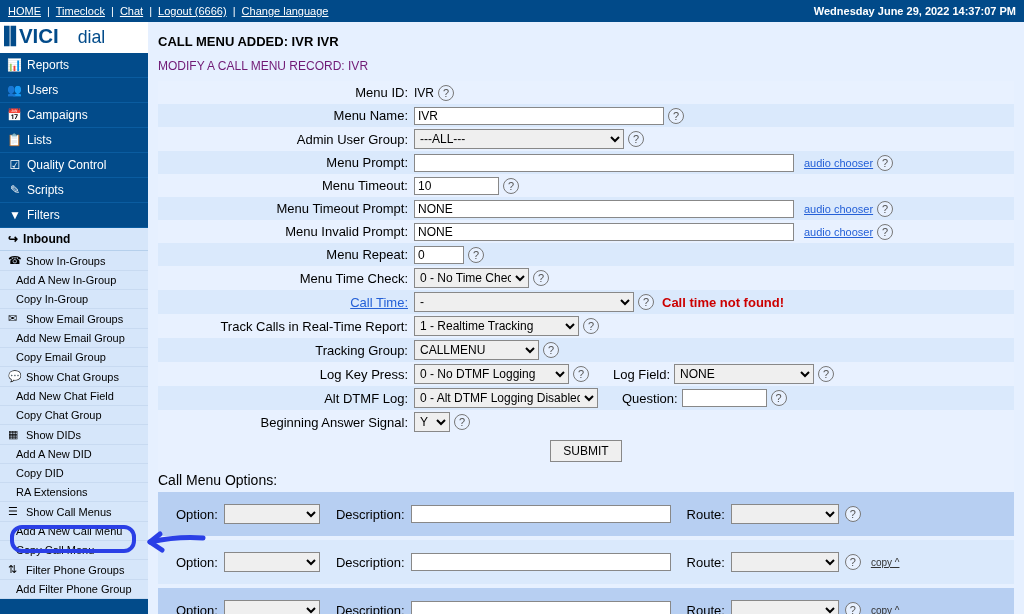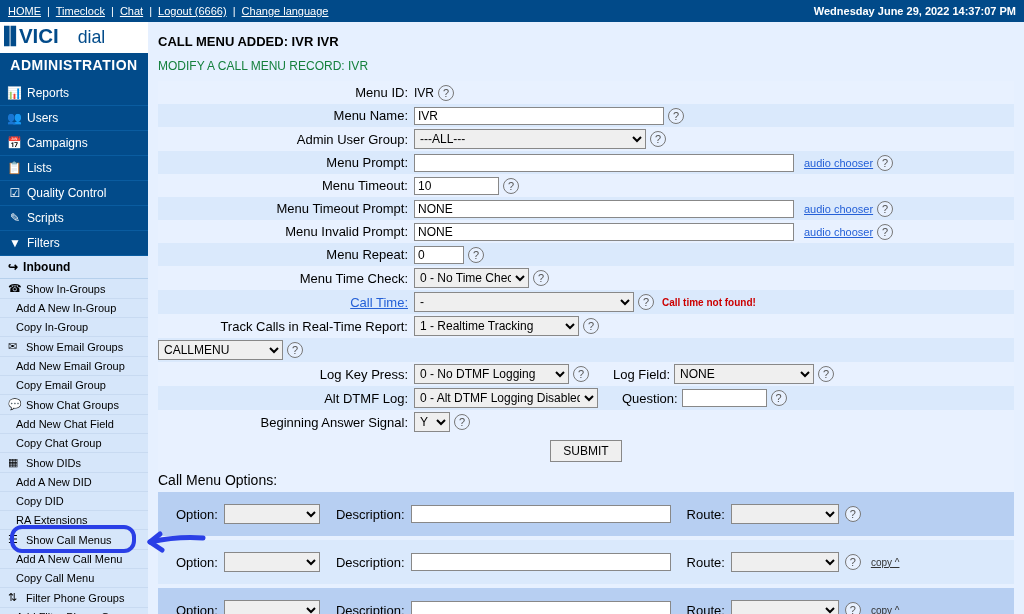--- a/index.html
+++ b/index.html
@@ -16,31 +16,31 @@
 .nav-item { background: #024b8a; color: #fff; padding: 5px 8px; border-bottom: 1px solid #0a5ca0; font-size: 12px; display: flex; align-items: center; cursor: pointer; }
 .nav-item .nav-ico { width: 14px; height: 12px; margin-right: 5px; display: inline-flex; align-items: center; justify-content: center; }
 .nav-sec-head { background: #d6e6fa; color: #000; padding: 4px 8px; font-weight: bold; font-size: 12px; display: flex; align-items: center; border-bottom: 1px solid #b6d0ec; }
 .nav-sec-head .nav-ico { margin-right: 5px; }
 .nav-sub { background: #d6e6fa; color: #000; padding: 3px 8px 3px 18px; font-size: 11px; cursor: pointer; border-bottom: 1px solid #c8daf1; }
 .nav-sub.with-ico { padding-left: 8px; display: flex; align-items: center; }
 .nav-sub.with-ico .nav-ico { margin-right: 4px; width: 14px; }
 .nav-sub.indent { padding-left: 16px; }
 .main { flex: 1; padding: 6px 10px; }
 .added-line { font-weight: bold; color: #000; margin: 6px 0 10px 0; font-size: 13px; }
-.modify-line { font-size: 12px; margin-bottom: 8px; color: #15803d; }
+.modify-line { font-size: 12px; margin-bottom: 8px; color: #701a75; }
 .form-row { display: flex; align-items: center; padding: 2px 0; min-height: 23px; background: #e8f1ff; }
 .form-row.alt { background: #dae9fc; }
 .form-label { width: 256px; text-align: right; padding-right: 6px; font-size: 13px; }
 .form-label a { color: #2460d7; text-decoration: underline; }
 .form-val { flex: 1; display: flex; align-items: center; gap: 4px; }
 .form-val input[type=text] { font-size: 12px; padding: 1px 3px; border: 1px solid #888; background: #fff; }
 .form-val select { font-size: 12px; padding: 1px 1px; border: 1px solid #888; background: #efefef; }
 .help-ico { display: inline-flex; width: 16px; height: 16px; border: 1px solid #777; border-radius: 50%; align-items: center; justify-content: center; font-size: 11px; color: #555; background: #e8f1ff; cursor: pointer; }
 .audio-link { color: #2460d7; text-decoration: underline; margin-left: 6px; font-size: 11px; cursor: pointer; }
-.error-text { color: #cc0000; font-weight: bold; margin-left: 4px; font-size: 10px; }
+.error-text { color: #cc0000; font-weight: bold; margin-left: 4px; font-size: 13px; }
 .log-field-label { margin-left: 20px; font-size: 13px; }
 .submit-row { text-align: center; padding: 6px 0; background: #e8f1ff; }
 .submit-row button { padding: 3px 12px; font-size: 12px; border: 1px solid #888; background: #efefef; cursor: pointer; }
 .section-head { font-size: 14px; padding: 4px 0; background: #e8f1ff; }
 .opt-row { background: #b7cff2; padding: 12px 18px; display: flex; align-items: center; gap: 6px; font-size: 13px; margin-bottom: 4px; }
 .opt-row.light { background: #dae9fc; }
 .opt-row .lbl { font-size: 13px; }
 .opt-row select, .opt-row input { font-size: 12px; border: 1px solid #888; }
 .opt-row select { width: 96px; padding: 1px; background: #efefef; }
 .opt-row input.desc { width: 260px; padding: 1px 3px; }
@@ -70,21 +70,20 @@
 <div class="container">
   <div class="sidebar">
     <div class="logo-box">
       <svg width="140" height="28" viewBox="0 0 300 60">
         <rect x="0" y="8" width="12" height="44" fill="#024b8a"></rect>
         <rect x="14" y="8" width="12" height="44" fill="#024b8a"></rect>
         <text x="32" y="46" font-family="Arial Black, Arial" font-size="44" font-weight="900" fill="#024b8a">VICI</text>
         <text x="158" y="46" font-family="Arial" font-size="38" font-weight="normal" fill="#024b8a">dial</text>
       </svg>
     </div>
-    <div class="admin-title">ADMINISTRATION</div>
 
     <div class="nav-item">
         <span class="nav-ico">📊</span>
         <span>Reports</span>
       </div>
     <div class="nav-item">
         <span class="nav-ico">👥</span>
         <span>Users</span>
       </div>
     <div class="nav-item">
@@ -166,21 +165,21 @@
         <div class="form-label">Menu Name:</div>
         <div class="form-val">
           <input type="text" style="width: 250px;" value="IVR"> 
           <span class="help-ico">?</span>
         </div>
       </div>
 
     <div class="form-row">
         <div class="form-label">Admin User Group:</div>
         <div class="form-val">
-          <select style="width:232px"><option>---ALL---</option></select> 
+          <select style="width:210px"><option>---ALL---</option></select> 
           <span class="help-ico">?</span>
         </div>
       </div>
 
     <div class="form-row alt">
         <div class="form-label">Menu Prompt:</div>
         <div class="form-val">
           <input type="text" style="width: 380px;" value=""> 
           <a class="audio-link">audio chooser</a> 
           <span class="help-ico">?</span>
@@ -240,20 +239,21 @@
 
     <div class="form-row">
         <div class="form-label">Track Calls in Real-Time Report:</div>
         <div class="form-val">
           <select style="width:165px"><option>1 - Realtime Tracking</option></select> 
           <span class="help-ico">?</span>
         </div>
       </div>
 
     <div class="form-row alt">
+        <div class="form-label">Tracking Group:</div>
         <div class="form-val">
           <select style="width:125px"><option>CALLMENU</option></select> 
           <span class="help-ico">?</span>
         </div>
       </div>
 
     <div class="form-row">
         <div class="form-label">Log Key Press:</div>
         <div class="form-val">
           <select style="width:155px"><option>0 - No DTMF Logging</option></select> 

